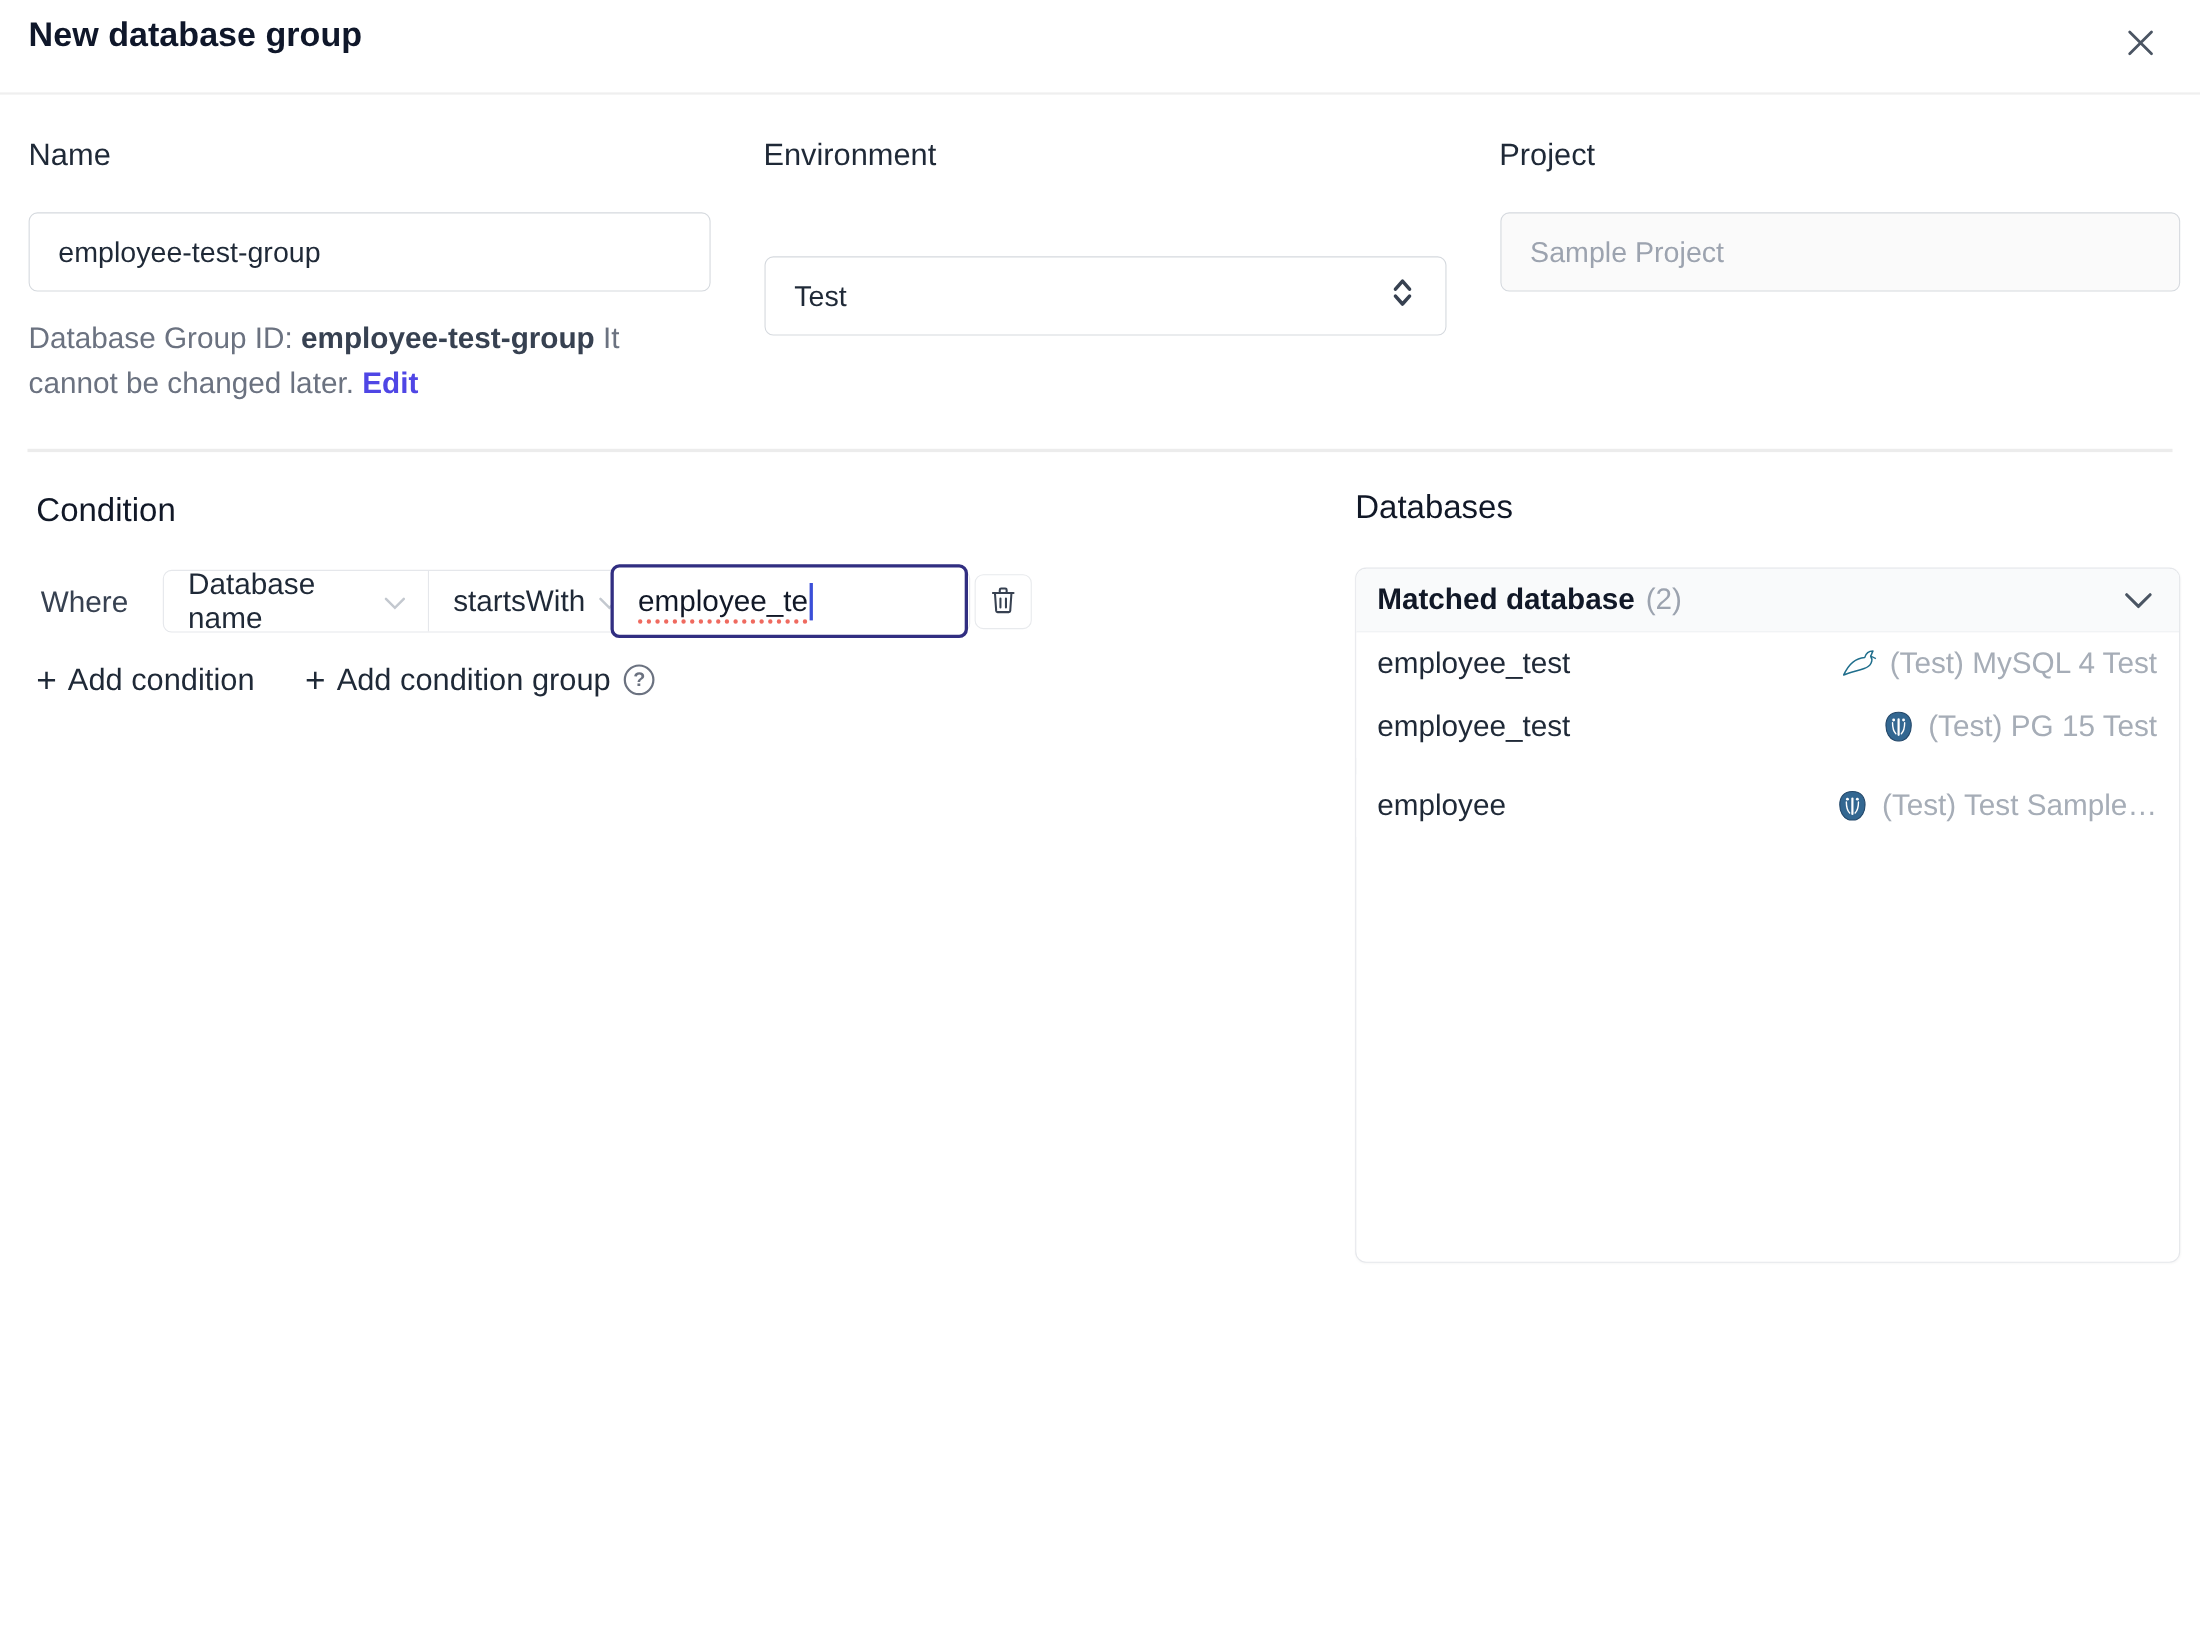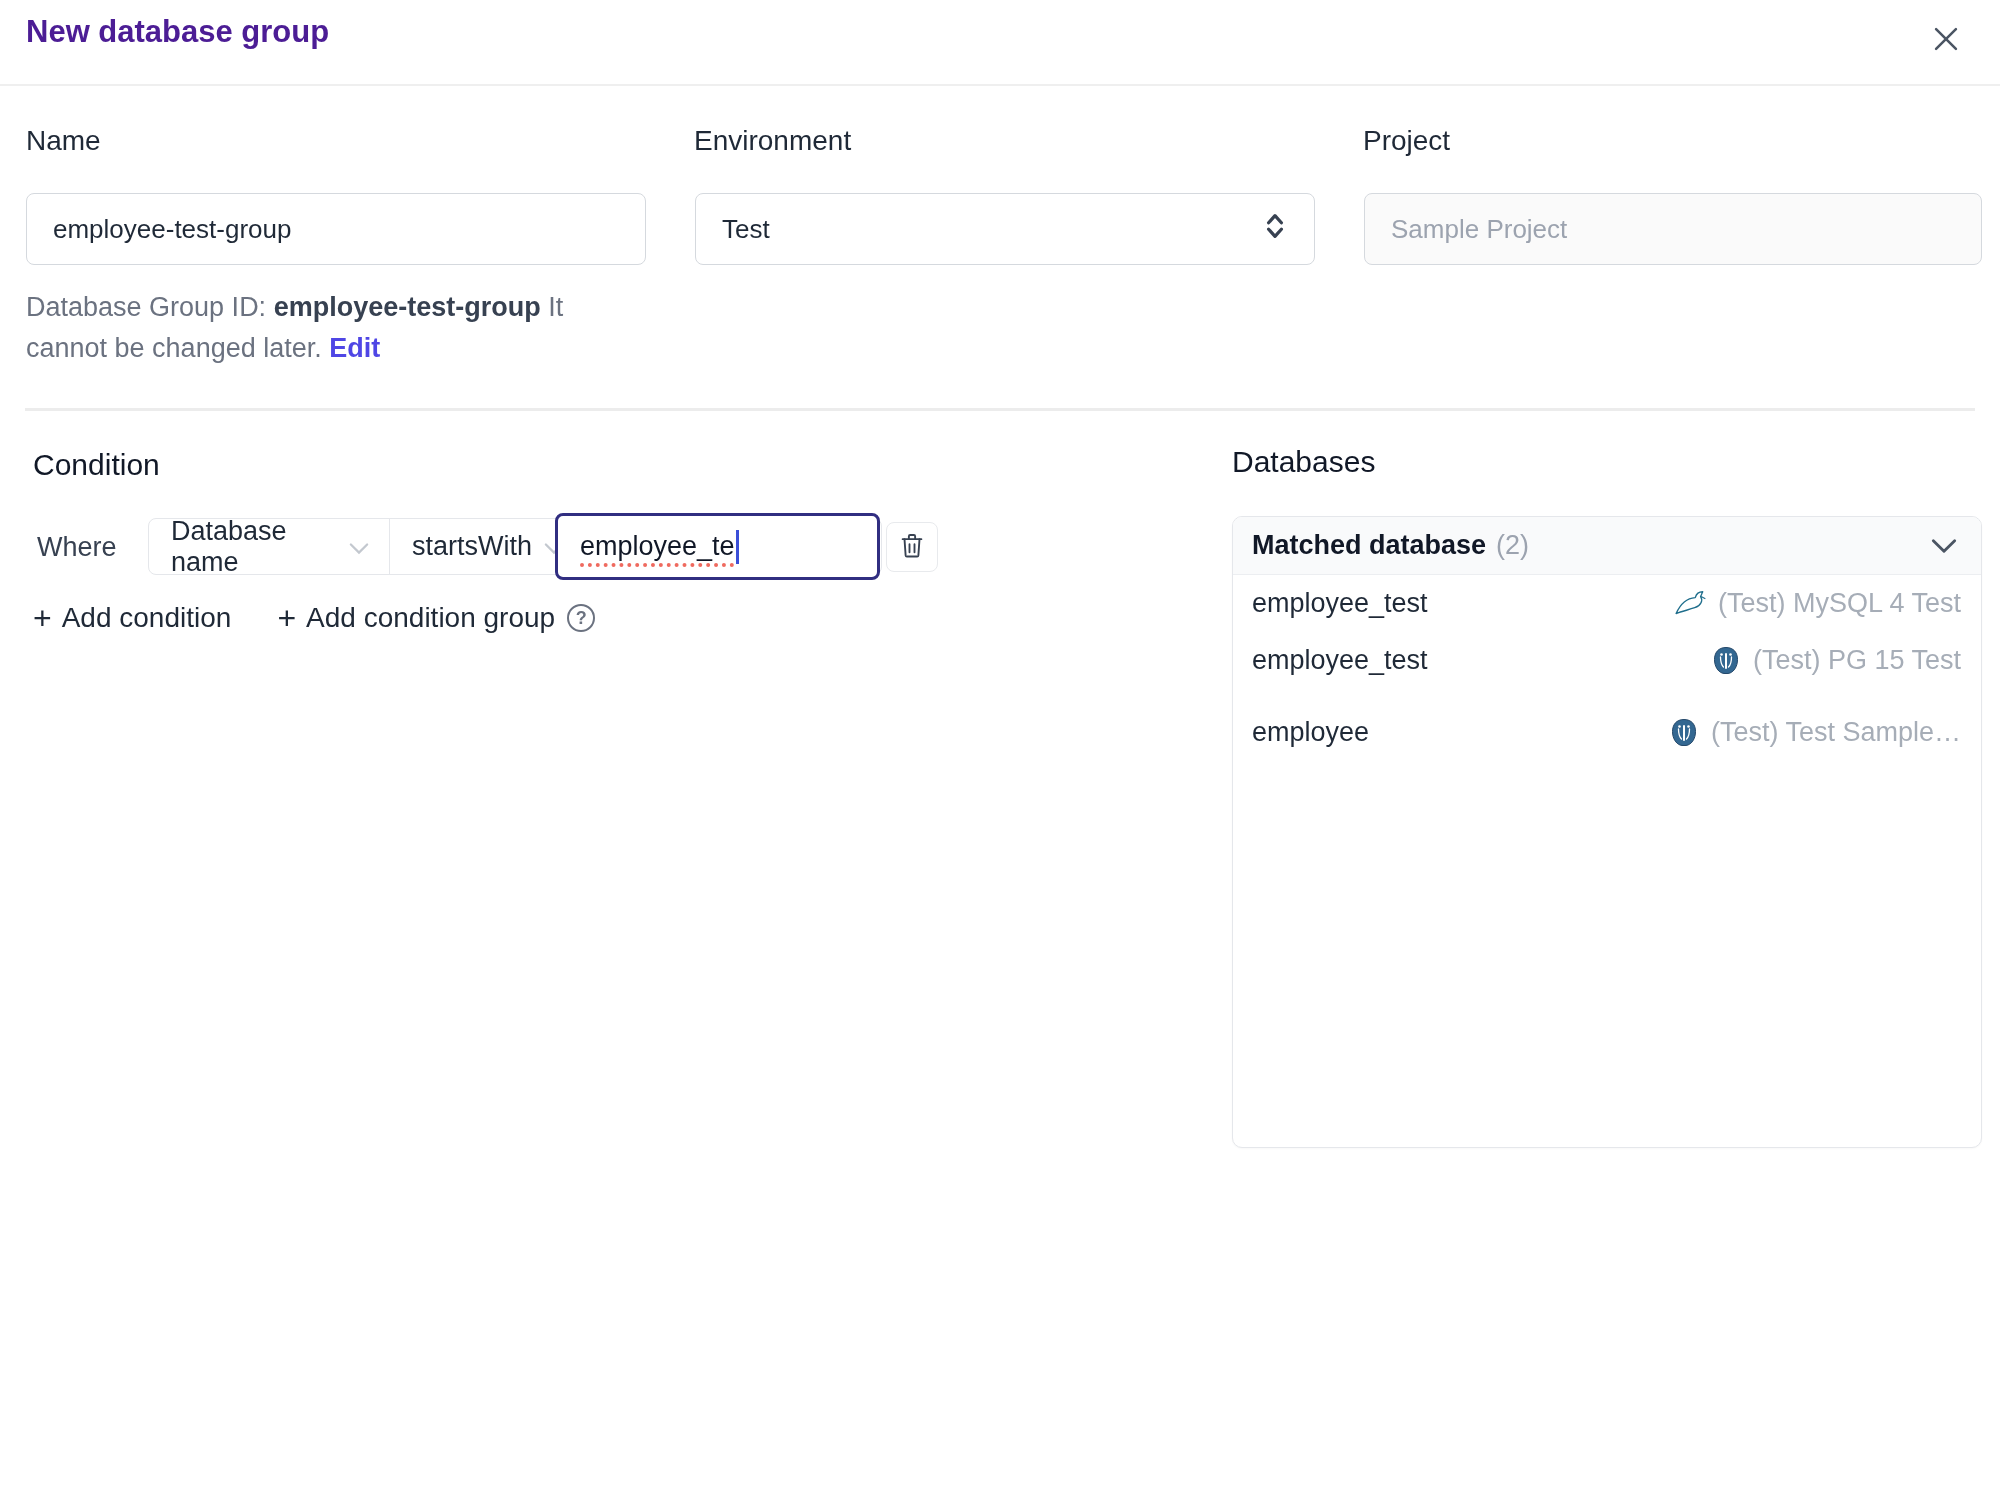--- a/index.html
+++ b/index.html
@@ -1,31 +1,31 @@
 <!DOCTYPE html>
 <html><head>
 <meta charset="utf-8">
 <style>
   * { margin:0; padding:0; box-sizing:border-box; }
   html,body { width:2000px; height:1500px; background:#ffffff;
     font-family:"Liberation Sans","DejaVu Sans",sans-serif; color:#1f2937; }
 
   
   .dlg-header { position:absolute; top:0; left:0; width:2000px; height:85px; }
-  .dlg-title { position:absolute; left:26px; top:14px; font-size:31px; font-weight:700; color:#4c1d95; }
+  .dlg-title { position:absolute; left:26px; top:14px; font-size:31px; font-weight:700; color:#0f172a; }
   .close-btn { position:absolute; right:32px; top:18px; width:44px; height:44px;
     display:flex; align-items:center; justify-content:center; cursor:pointer; background:none; border:none; }
   .header-divider { position:absolute; top:84px; left:0; width:2000px; height:2px; background:#efefef; }
 
   
   .field-label { position:absolute; font-size:28px; font-weight:500; color:#1f2937; }
   .tb { position:absolute; height:72px; border:1px solid #d5d9de; border-radius:8px;
     background:#fff; font-size:26px; color:#1f2937; padding:0 26px;
     font-family:"Liberation Sans","DejaVu Sans",sans-serif; }
-  .select-box { display:flex; align-items:center; justify-content:space-between; cursor:pointer; }
+  .select-box { display:flex; align-items:center; justify-content:space-between; cursor:pointer;margin-top:40px; }
   .tb-disabled { background:#fafafa; color:#9ca3af; display:flex; align-items:center; }
 
   .note { position:absolute; left:26px; top:287px; width:625px;
     font-size:27px; line-height:41px; color:#6b7280; }
   .note b { color:#374151; font-weight:700; }
   .note .edit-link { color:#4f46e5; font-weight:600; cursor:pointer; text-decoration:none; }
 
   .section-divider { position:absolute; top:408px; left:25px; width:1950px; height:3px; background:#ececec; }
 
   

